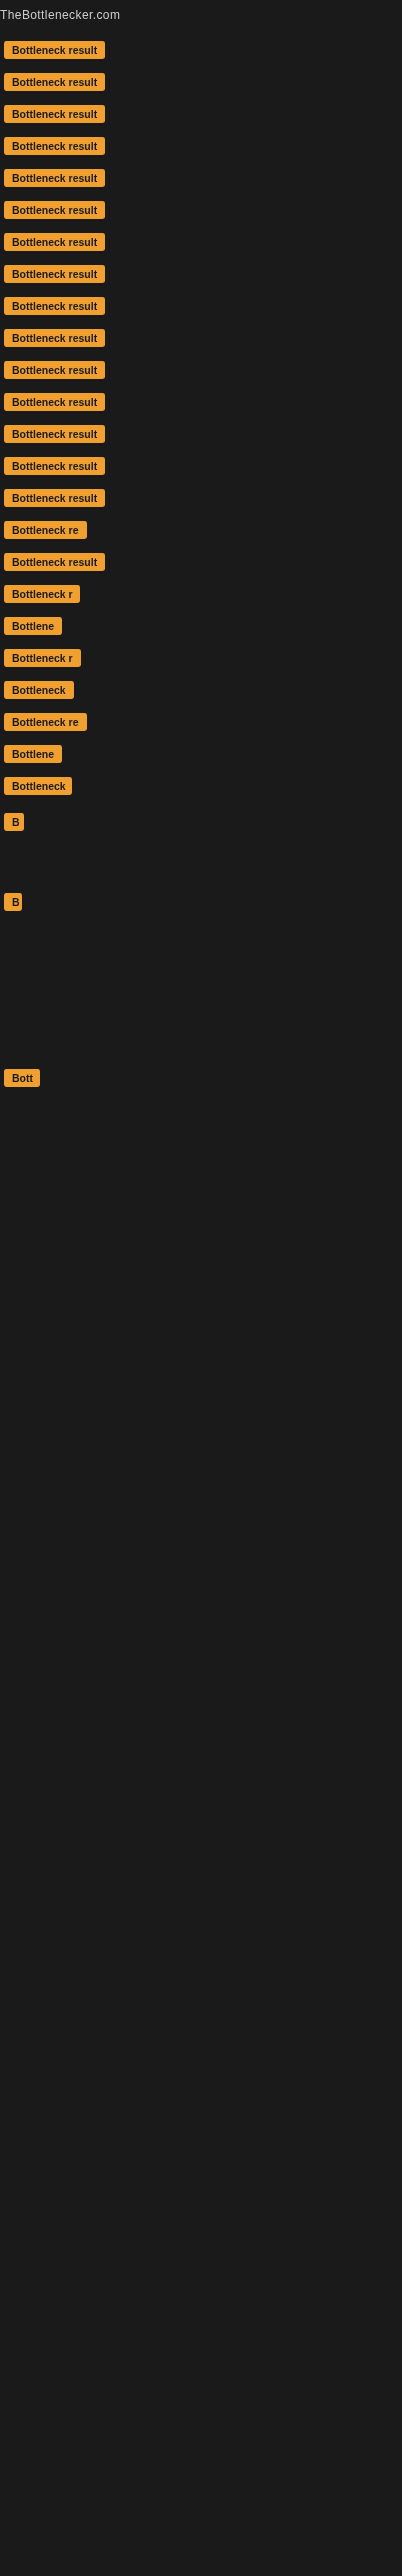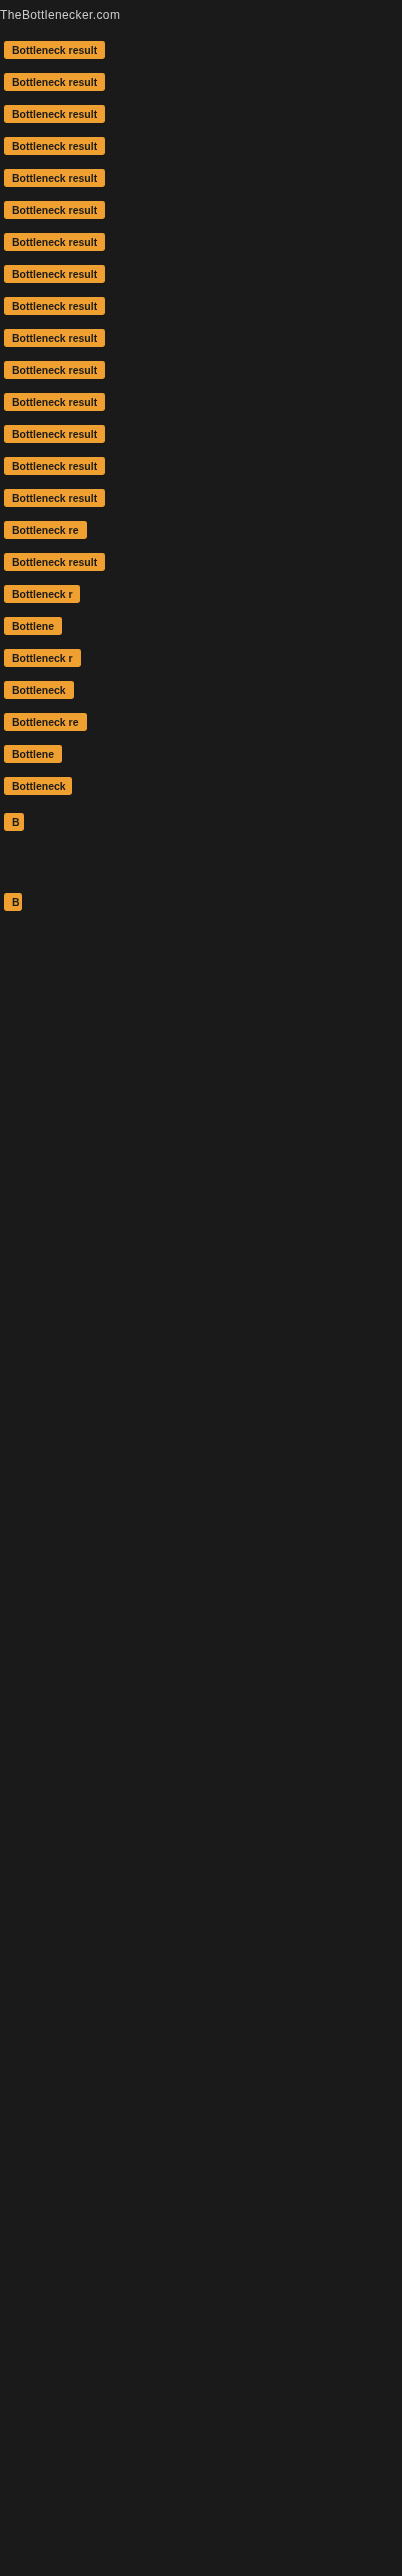--- a/index.html
+++ b/index.html
@@ -171,17 +171,20 @@
     <div class="result-row row-26">
       <span class="bottleneck-label">B</span>
     </div>
     <div class="result-row row-27"></div>
     <div class="result-row row-28">
       <span class="bottleneck-label">B</span>
     </div>
     <div class="result-row row-29"></div>
     <div class="result-row row-30"></div>
     <div class="result-row row-31"></div>
+    <div class="result-row row-32">
+      <span class="bottleneck-label">Bott</span>
+    </div>
     <div class="result-row row-33"></div>
     <div class="result-row row-34"></div>
     <div class="result-row row-35"></div>
   </div>
 
 
 </body></html>

